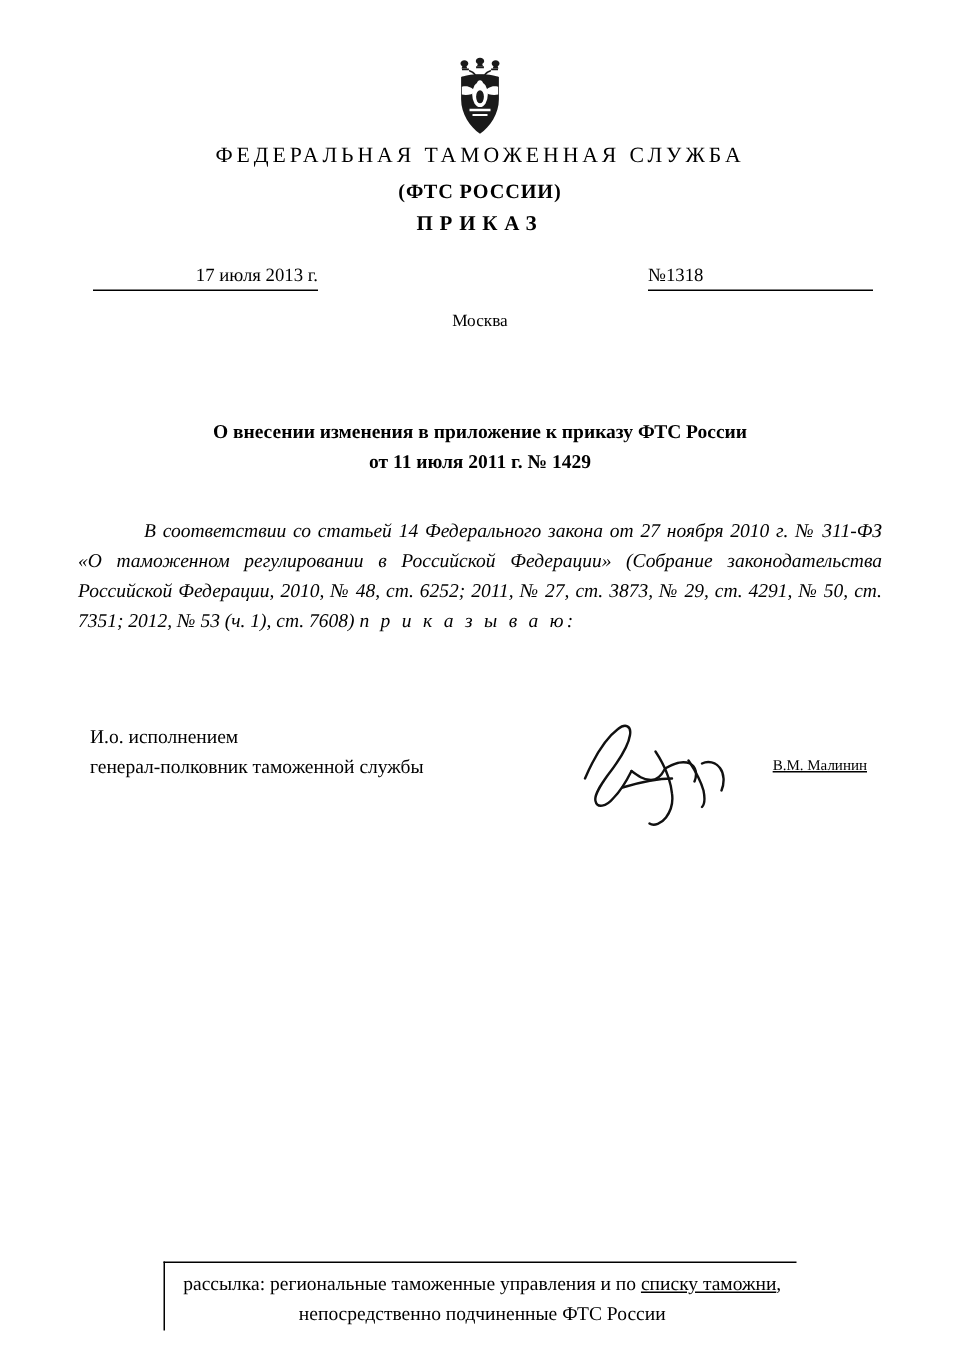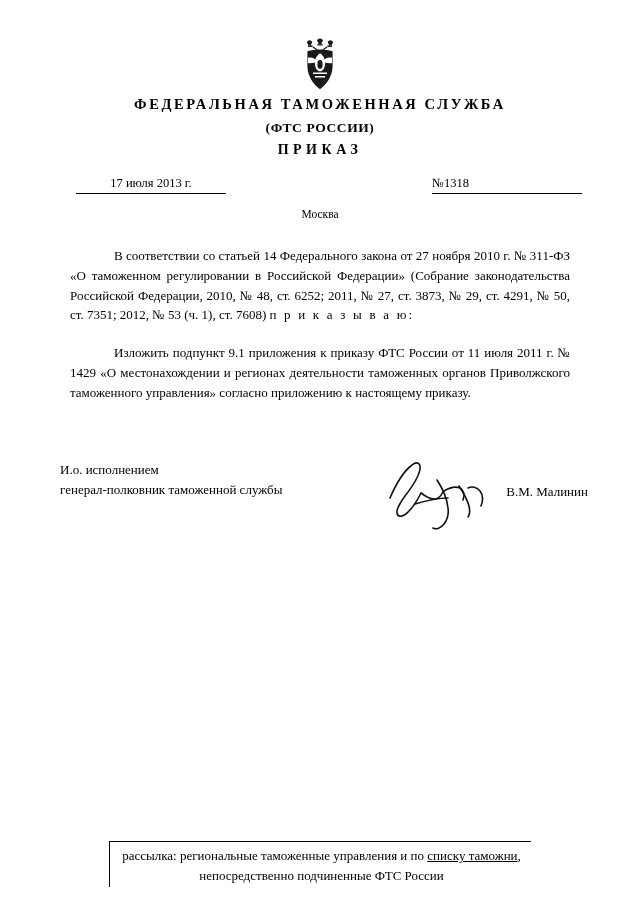--- a/index.html
+++ b/index.html
@@ -32,21 +32,21 @@
   .emblem {
     display: inline-block;
     width: 48px;
     height: 54px;
   }
 
   
   .org-title {
     text-align: center;
     font-size: 14.5px;
-    font-weight: bold;
+    font-weight: normal;
     letter-spacing: 2.6px;
     margin-top: 6px;
     white-space: nowrap;
   }
   .org-sub {
     text-align: center;
     font-size: 13.5px;
     font-weight: bold;
     letter-spacing: 0.6px;
     margin-top: 7px;
@@ -60,24 +60,24 @@
   }
 
   
   .meta-row {
     position: relative;
     margin-top: 18px;
     height: 26px;
   }
   .meta-date {
     position: absolute;
-    left: 24px;
+    left: 10px;
     top: 0;
     width: 150px;
-    text-align: center;
+    text-align: right;
     font-size: 12.5px;
     border-bottom: 1px solid #000;
     padding-bottom: 2px;
   }
   .meta-num {
     position: absolute;
     right: 6px;
     top: 0;
     width: 150px;
     text-align: left;
@@ -101,22 +101,23 @@
   }
 
   
   .body {
     margin-top: 26px;
     font-size: 13px;
     text-align: justify;
     line-height: 1.52;
   }
   .body p {
-    margin: 18px;
+    margin: 0;
     text-indent: 44px;
+    font-style: italic;
   }
   .body p.second {
     margin-top: 1px;
   }
   .spaced {
     letter-spacing: 2.2px;
   }
   .control {
     margin-top: 22px;
     font-size: 13px;
@@ -131,23 +132,24 @@
   }
   .sign-left {
     position: absolute;
     left: 8px;
     top: 0;
     font-size: 13px;
     line-height: 1.55;
   }
   .sign-name {
     position: absolute;
-    right: 0;
+    right: 10px;
     top: 24px;
-    font-size: 13px;
+    font-size: 10px;
+    text-decoration: underline;
   }
   .autograph {
     position: absolute;
     left: 330px;
     top: -8px;
     width: 130px;
     height: 90px;
   }
 
   
@@ -208,26 +210,29 @@
   <div class="org-title">ФЕДЕРАЛЬНАЯ ТАМОЖЕННАЯ СЛУЖБА</div>
   <div class="org-sub">(ФТС РОССИИ)</div>
   <div class="doc-kind">ПРИКАЗ</div>
 
   <div class="meta-row">
     <div class="meta-date">17 июля 2013 г.</div>
     <div class="meta-num">№1318</div>
   </div>
   <div class="city">Москва</div>
 
+  <div class="subject">
+    <div>О внесении изменения в приложение к приказу ФТС России</div>
+    <div>от 11 июля 2011 г. № 1429</div>
+  </div>
 
   <div class="body">
     <p><span>В соответствии со статьей 14 Федерального закона от 27 ноября 2010 г. № 311-ФЗ «О таможенном регулировании в Российской Федерации» (Собрание законодательства Российской Федерации, 2010, № 48, ст. 6252; 2011, № 27, ст. 3873, № 29, ст. 4291, № 50, ст. 7351; 2012, № 53 (ч. 1), ст. 7608)</span>
       <span class="spaced">п р и к а з ы в а ю:</span>
     </p>
-    <p class="second">Изложить подпункт 9.1 приложения к приказу ФТС России от 11 июля 2011 г. № 1429 «О местонахождении и регионах деятельности таможенных органов Приволжского таможенного управления» согласно приложению к настоящему приказу.</p>
   </div>
 
   <div class="sign-block">
     <div class="sign-left">
       <div>И.о. исполнением</div>
       <div>генерал-полковник таможенной службы</div>
     </div>
     <span class="autograph">
       <svg viewBox="0 0 130 90" width="130" height="90" aria-hidden="true">
         <g fill="none" stroke="#111" stroke-width="1.6" stroke-linecap="round" stroke-linejoin="round">

